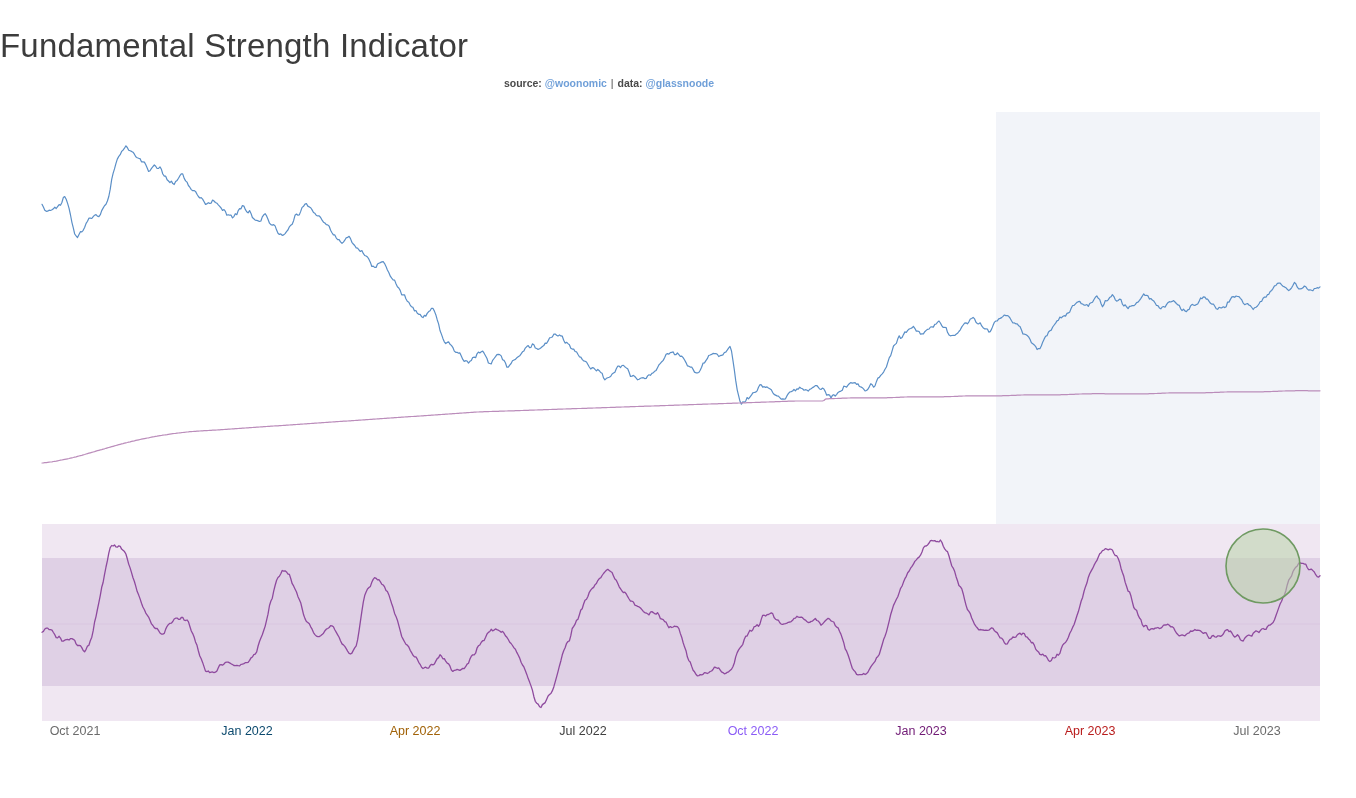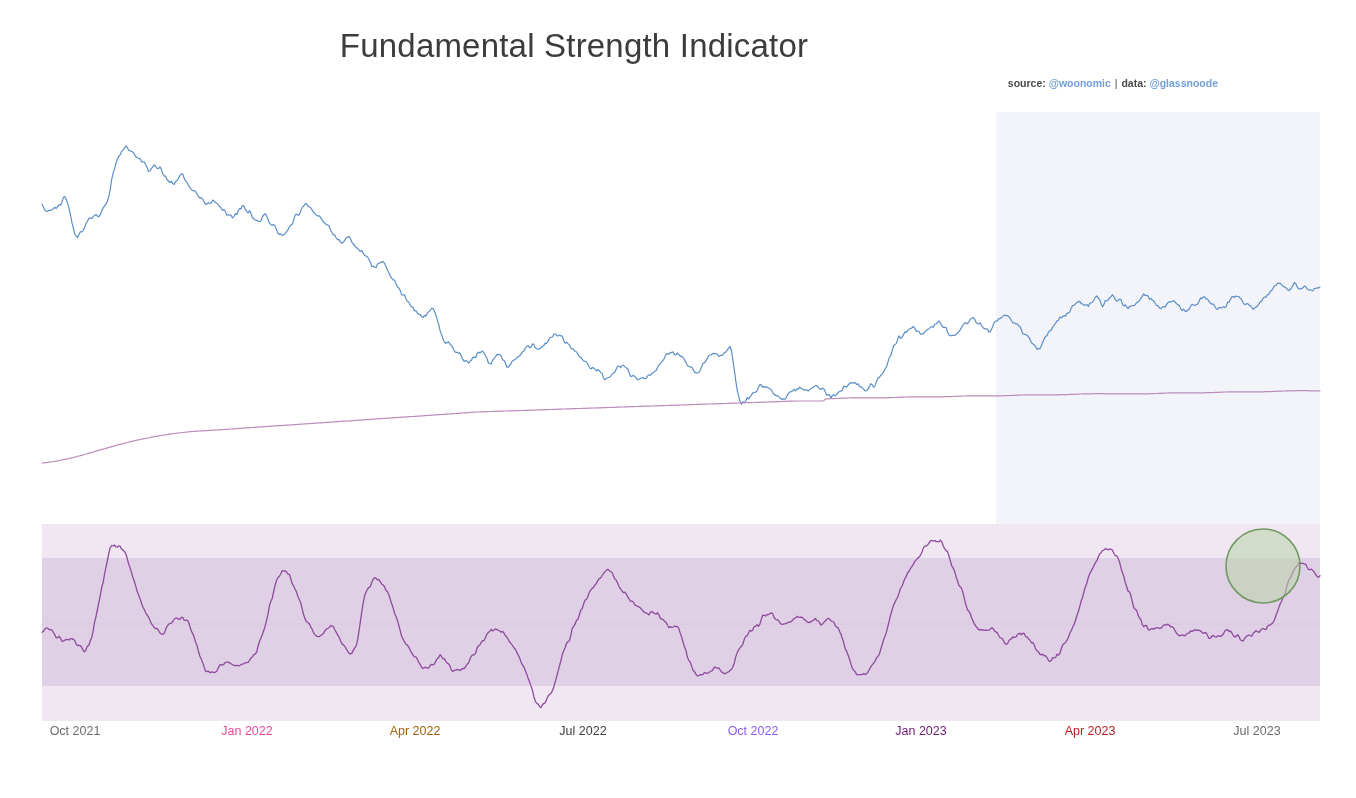--- a/index.html
+++ b/index.html
@@ -20,33 +20,33 @@
     position: absolute;
     left: 0; top: 0;
     width: 1356px;
     height: 798px;
   }
   .title {
     position: absolute;
     left: 0;
     top: 26px;
     width: 1148px;
-    text-align: center;
+    text-align: left;
     font-size: 33px;
     font-weight: 400;
     color: #3c3c3c;
     letter-spacing: 0.2px;
     line-height: 40px;
   }
   .subtitle {
     position: absolute;
     left: 0;
     top: 76px;
     width: 1218px;
-    text-align: right;
+    text-align: center;
     font-size: 10.5px;
     font-weight: 700;
     color: #4a4a4a;
     line-height: 14px;
   }
   .subtitle .handle {
     color: #6f9fd8;
     font-weight: 700;
   }
   .subtitle .sep {
@@ -108,21 +108,21 @@
       <path id="trend-path" fill="none" stroke-width="1.2" stroke-linejoin="round" stroke-linecap="round" d="M42.0 463.0L43.4 462.9L44.8 462.7L46.3 462.6L47.7 462.4L49.1 462.2L50.5 462.0L52.0 461.8L53.4 461.5L54.8 461.3L56.2 461.1L57.6 460.8L59.1 460.5L60.5 460.2L61.9 460.0L63.3 459.7L64.7 459.4L66.2 459.1L67.6 458.8L69.0 458.5L70.4 458.1L71.9 457.8L73.3 457.5L74.7 457.1L76.1 456.8L77.5 456.4L79.0 456.0L80.4 455.6L81.8 455.3L83.2 454.9L84.6 454.5L86.1 454.0L87.5 453.6L88.9 453.2L90.3 452.8L91.8 452.4L93.2 452.0L94.6 451.6L96.0 451.1L97.4 450.7L98.9 450.3L100.3 449.9L101.7 449.6L103.1 449.2L104.5 448.8L106.0 448.3L107.4 447.9L108.8 447.5L110.2 447.1L111.7 446.7L113.1 446.3L114.5 445.9L115.9 445.5L117.3 445.1L118.8 444.7L120.2 444.3L121.6 443.9L123.0 443.6L124.5 443.2L125.9 442.8L127.3 442.5L128.7 442.1L130.1 441.8L131.6 441.4L133.0 441.1L134.4 440.8L135.8 440.4L137.2 440.1L138.7 439.8L140.1 439.5L141.5 439.2L142.9 438.9L144.4 438.6L145.8 438.3L147.2 438.0L148.6 437.8L150.0 437.5L151.5 437.2L152.9 436.9L154.3 436.7L155.7 436.4L157.1 436.2L158.6 435.9L160.0 435.7L161.4 435.5L162.8 435.2L164.3 435.0L165.7 434.8L167.1 434.6L168.5 434.3L169.9 434.1L171.4 433.9L172.8 433.7L174.2 433.5L175.6 433.4L177.1 433.2L178.5 433.0L179.9 432.8L181.3 432.7L182.7 432.5L184.2 432.3L185.6 432.2L187.0 432.0L188.4 431.9L189.8 431.7L191.3 431.6L192.7 431.5L194.1 431.4L195.5 431.3L197.0 431.2L198.4 431.1L199.8 431.0L201.2 430.9L202.6 430.8L204.1 430.7L205.5 430.7L206.9 430.6L208.3 430.5L209.7 430.4L211.2 430.3L212.6 430.2L214.0 430.1L215.4 430.1L216.9 430.0L218.3 429.9L219.7 429.8L221.1 429.7L222.5 429.6L224.0 429.5L225.4 429.4L226.8 429.3L228.2 429.2L229.6 429.1L231.1 429.0L232.5 428.9L233.9 428.8L235.3 428.7L236.8 428.6L238.2 428.5L239.6 428.4L241.0 428.3L242.4 428.2L243.9 428.1L245.3 428.0L246.7 427.9L248.1 427.8L249.6 427.7L251.0 427.6L252.4 427.5L253.8 427.4L255.2 427.3L256.7 427.2L258.1 427.1L259.5 427.0L260.9 426.9L262.3 426.8L263.8 426.7L265.2 426.6L266.6 426.5L268.0 426.4L269.5 426.3L270.9 426.2L272.3 426.1L273.7 426.0L275.1 425.9L276.6 425.8L278.0 425.8L279.4 425.7L280.8 425.6L282.2 425.5L283.7 425.4L285.1 425.3L286.5 425.2L287.9 425.1L289.4 425.0L290.8 424.9L292.2 424.8L293.6 424.7L295.0 424.6L296.5 424.5L297.9 424.4L299.3 424.3L300.7 424.2L302.1 424.1L303.6 424.0L305.0 423.9L306.4 423.8L307.8 423.7L309.3 423.6L310.7 423.5L312.1 423.4L313.5 423.3L314.9 423.2L316.4 423.1L317.8 423.0L319.2 422.9L320.6 422.8L322.1 422.7L323.5 422.6L324.9 422.5L326.3 422.4L327.7 422.3L329.2 422.2L330.6 422.1L332.0 422.0L333.4 421.9L334.8 421.8L336.3 421.7L337.7 421.6L339.1 421.5L340.5 421.4L342.0 421.3L343.4 421.2L344.8 421.2L346.2 421.1L347.6 421.0L349.1 420.9L350.5 420.8L351.9 420.7L353.3 420.6L354.7 420.5L356.2 420.4L357.6 420.3L359.0 420.2L360.4 420.1L361.9 420.0L363.3 419.9L364.7 419.8L366.1 419.7L367.5 419.6L369.0 419.5L370.4 419.4L371.8 419.3L373.2 419.2L374.6 419.1L376.1 419.0L377.5 418.9L378.9 418.8L380.3 418.7L381.8 418.6L383.2 418.5L384.6 418.4L386.0 418.3L387.4 418.2L388.9 418.1L390.3 418.0L391.7 417.9L393.1 417.8L394.6 417.7L396.0 417.6L397.4 417.5L398.8 417.4L400.2 417.3L401.7 417.2L403.1 417.1L404.5 417.0L405.9 416.9L407.3 416.8L408.8 416.7L410.2 416.6L411.6 416.5L413.0 416.5L414.5 416.4L415.9 416.3L417.3 416.2L418.7 416.1L420.1 416.0L421.6 415.9L423.0 415.8L424.4 415.7L425.8 415.6L427.2 415.5L428.7 415.4L430.1 415.3L431.5 415.2L432.9 415.1L434.4 415.0L435.8 414.9L437.2 414.8L438.6 414.7L440.0 414.6L441.5 414.5L442.9 414.4L444.3 414.3L445.7 414.2L447.2 414.1L448.6 414.0L450.0 413.9L451.4 413.8L452.8 413.7L454.3 413.6L455.7 413.5L457.1 413.4L458.5 413.3L459.9 413.2L461.4 413.1L462.8 413.0L464.2 412.9L465.6 412.8L467.1 412.7L468.5 412.6L469.9 412.5L471.3 412.4L472.7 412.3L474.2 412.2L475.6 412.1L477.0 412.0L478.4 412.0L479.8 411.9L481.3 411.8L482.7 411.8L484.1 411.7L485.5 411.7L487.0 411.6L488.4 411.6L489.8 411.5L491.2 411.5L492.6 411.4L494.1 411.4L495.5 411.3L496.9 411.3L498.3 411.3L499.7 411.2L501.2 411.2L502.6 411.1L504.0 411.1L505.4 411.0L506.9 411.0L508.3 410.9L509.7 410.9L511.1 410.8L512.5 410.8L514.0 410.8L515.4 410.7L516.8 410.7L518.2 410.6L519.7 410.6L521.1 410.5L522.5 410.5L523.9 410.4L525.3 410.4L526.8 410.3L528.2 410.3L529.6 410.2L531.0 410.2L532.4 410.1L533.9 410.1L535.3 410.0L536.7 410.0L538.1 409.9L539.6 409.9L541.0 409.8L542.4 409.8L543.8 409.7L545.2 409.7L546.7 409.6L548.1 409.6L549.5 409.5L550.9 409.5L552.3 409.4L553.8 409.4L555.2 409.3L556.6 409.3L558.0 409.2L559.5 409.2L560.9 409.1L562.3 409.1L563.7 409.0L565.1 409.0L566.6 408.9L568.0 408.9L569.4 408.8L570.8 408.8L572.2 408.7L573.7 408.7L575.1 408.6L576.5 408.6L577.9 408.5L579.4 408.5L580.8 408.5L582.2 408.4L583.6 408.4L585.0 408.3L586.5 408.3L587.9 408.2L589.3 408.2L590.7 408.1L592.2 408.1L593.6 408.0L595.0 408.0L596.4 407.9L597.8 407.9L599.3 407.8L600.7 407.8L602.1 407.7L603.5 407.7L604.9 407.6L606.4 407.6L607.8 407.5L609.2 407.5L610.6 407.4L612.1 407.4L613.5 407.3L614.9 407.3L616.3 407.2L617.7 407.2L619.2 407.1L620.6 407.1L622.0 407.0L623.4 407.0L624.8 406.9L626.3 406.9L627.7 406.8L629.1 406.8L630.5 406.7L632.0 406.7L633.4 406.6L634.8 406.6L636.2 406.5L637.6 406.5L639.1 406.4L640.5 406.4L641.9 406.3L643.3 406.3L644.7 406.2L646.2 406.2L647.6 406.2L649.0 406.1L650.4 406.1L651.9 406.0L653.3 406.0L654.7 405.9L656.1 405.9L657.5 405.8L659.0 405.8L660.4 405.7L661.8 405.7L663.2 405.6L664.7 405.6L666.1 405.5L667.5 405.5L668.9 405.4L670.3 405.4L671.8 405.3L673.2 405.3L674.6 405.2L676.0 405.2L677.4 405.1L678.9 405.1L680.3 405.0L681.7 405.0L683.1 404.9L684.6 404.9L686.0 404.8L687.4 404.8L688.8 404.7L690.2 404.7L691.7 404.6L693.1 404.6L694.5 404.5L695.9 404.5L697.3 404.4L698.8 404.4L700.2 404.3L701.6 404.3L703.0 404.2L704.5 404.2L705.9 404.1L707.3 404.1L708.7 404.0L710.1 404.0L711.6 403.9L713.0 403.9L714.4 403.8L715.8 403.8L717.3 403.8L718.7 403.7L720.1 403.7L721.5 403.6L722.9 403.6L724.4 403.5L725.8 403.5L727.2 403.4L728.6 403.4L730.0 403.3L731.5 403.3L732.9 403.2L734.3 403.2L735.7 403.1L737.2 403.1L738.6 403.0L740.0 403.0L741.4 402.9L742.8 402.9L744.3 402.8L745.7 402.8L747.1 402.7L748.5 402.7L749.9 402.6L751.4 402.6L752.8 402.5L754.2 402.5L755.6 402.4L757.1 402.4L758.5 402.3L759.9 402.3L761.3 402.2L762.7 402.2L764.2 402.1L765.6 402.1L767.0 402.0L768.4 402.0L769.8 401.9L771.3 401.9L772.7 401.8L774.1 401.8L775.5 401.7L777.0 401.7L778.4 401.6L779.8 401.6L781.2 401.5L782.6 401.4L784.1 401.4L785.5 401.3L786.9 401.3L788.3 401.2L789.8 401.2L791.2 401.1L792.6 401.1L794.0 401.1L795.4 401.0L796.9 401.0L798.3 401.0L799.7 401.0L801.1 401.0L802.5 401.0L804.0 401.0L805.4 401.0L806.8 401.0L808.2 401.0L809.7 401.0L811.1 401.0L812.5 401.0L813.9 401.0L815.3 401.0L816.8 401.0L818.2 401.0L819.6 401.0L821.0 401.0L822.4 401.0L823.9 400.5L825.3 399.2L826.7 398.9L828.1 398.8L829.6 398.7L831.0 398.7L832.4 398.6L833.8 398.6L835.2 398.5L836.7 398.5L838.1 398.4L839.5 398.4L840.9 398.3L842.3 398.2L843.8 398.2L845.2 398.1L846.6 398.1L848.0 398.0L849.5 398.0L850.9 397.9L852.3 397.9L853.7 397.8L855.1 397.8L856.6 397.8L858.0 397.8L859.4 397.8L860.8 397.8L862.3 397.8L863.7 397.8L865.1 397.8L866.5 397.8L867.9 397.8L869.4 397.8L870.8 397.8L872.2 397.8L873.6 397.8L875.0 397.8L876.5 397.8L877.9 397.8L879.3 397.8L880.7 397.8L882.2 397.8L883.6 397.8L885.0 397.8L886.4 397.8L887.8 397.7L889.3 397.7L890.7 397.6L892.1 397.6L893.5 397.5L894.9 397.5L896.4 397.4L897.8 397.3L899.2 397.3L900.6 397.2L902.1 397.2L903.5 397.1L904.9 397.0L906.3 397.0L907.7 396.9L909.2 396.9L910.6 396.9L912.0 396.8L913.4 396.8L914.8 396.8L916.3 396.8L917.7 396.8L919.1 396.8L920.5 396.8L922.0 396.8L923.4 396.8L924.8 396.8L926.2 396.8L927.6 396.8L929.1 396.8L930.5 396.8L931.9 396.8L933.3 396.8L934.8 396.8L936.2 396.8L937.6 396.8L939.0 396.8L940.4 396.8L941.9 396.8L943.3 396.8L944.7 396.7L946.1 396.7L947.5 396.7L949.0 396.6L950.4 396.6L951.8 396.5L953.2 396.5L954.7 396.4L956.1 396.3L957.5 396.3L958.9 396.2L960.3 396.2L961.8 396.1L963.2 396.0L964.6 396.0L966.0 395.9L967.4 395.9L968.9 395.9L970.3 395.8L971.7 395.8L973.1 395.8L974.6 395.8L976.0 395.8L977.4 395.8L978.8 395.8L980.2 395.8L981.7 395.8L983.1 395.8L984.5 395.8L985.9 395.8L987.4 395.8L988.8 395.8L990.2 395.8L991.6 395.8L993.0 395.8L994.5 395.8L995.9 395.8L997.3 395.8L998.7 395.8L1000.1 395.8L1001.6 395.8L1003.0 395.7L1004.4 395.7L1005.8 395.7L1007.3 395.6L1008.7 395.6L1010.1 395.5L1011.5 395.4L1012.9 395.4L1014.4 395.3L1015.8 395.3L1017.2 395.2L1018.6 395.1L1020.0 395.1L1021.5 395.0L1022.9 395.0L1024.3 394.9L1025.7 394.9L1027.2 394.9L1028.6 394.8L1030.0 394.8L1031.4 394.8L1032.8 394.8L1034.3 394.8L1035.7 394.8L1037.1 394.8L1038.5 394.8L1039.9 394.8L1041.4 394.8L1042.8 394.8L1044.2 394.8L1045.6 394.8L1047.1 394.8L1048.5 394.8L1049.9 394.8L1051.3 394.8L1052.7 394.8L1054.2 394.8L1055.6 394.8L1057.0 394.8L1058.4 394.8L1059.9 394.8L1061.3 394.7L1062.7 394.7L1064.1 394.7L1065.5 394.6L1067.0 394.6L1068.4 394.5L1069.8 394.4L1071.2 394.4L1072.6 394.3L1074.1 394.3L1075.5 394.2L1076.9 394.1L1078.3 394.1L1079.8 394.0L1081.2 394.0L1082.6 393.9L1084.0 393.9L1085.4 393.8L1086.9 393.8L1088.3 393.8L1089.7 393.8L1091.1 393.8L1092.5 393.7L1094.0 393.7L1095.4 393.7L1096.8 393.7L1098.2 393.7L1099.7 393.7L1101.1 393.7L1102.5 393.7L1103.9 393.7L1105.3 393.8L1106.8 393.8L1108.2 393.8L1109.6 393.8L1111.0 393.8L1112.4 393.8L1113.9 393.8L1115.3 393.8L1116.7 393.8L1118.1 393.8L1119.6 393.8L1121.0 393.8L1122.4 393.8L1123.8 393.8L1125.2 393.8L1126.7 393.8L1128.1 393.8L1129.5 393.9L1130.9 393.9L1132.4 393.9L1133.8 393.9L1135.2 393.9L1136.6 393.9L1138.0 393.9L1139.5 393.9L1140.9 393.9L1142.3 393.8L1143.7 393.8L1145.1 393.8L1146.6 393.8L1148.0 393.8L1149.4 393.7L1150.8 393.7L1152.3 393.6L1153.7 393.6L1155.1 393.5L1156.5 393.5L1157.9 393.4L1159.4 393.3L1160.8 393.3L1162.2 393.2L1163.6 393.2L1165.0 393.1L1166.5 393.0L1167.9 393.0L1169.3 392.9L1170.7 392.9L1172.2 392.9L1173.6 392.8L1175.0 392.8L1176.4 392.8L1177.8 392.8L1179.3 392.8L1180.7 392.8L1182.1 392.8L1183.5 392.8L1184.9 392.8L1186.4 392.8L1187.8 392.8L1189.2 392.8L1190.6 392.8L1192.1 392.8L1193.5 392.8L1194.9 392.8L1196.3 392.8L1197.7 392.8L1199.2 392.8L1200.6 392.8L1202.0 392.8L1203.4 392.8L1204.9 392.8L1206.3 392.7L1207.7 392.7L1209.1 392.7L1210.5 392.6L1212.0 392.6L1213.4 392.5L1214.8 392.4L1216.2 392.4L1217.6 392.3L1219.1 392.3L1220.5 392.2L1221.9 392.1L1223.3 392.1L1224.8 392.0L1226.2 392.0L1227.6 391.9L1229.0 391.9L1230.4 391.9L1231.9 391.8L1233.3 391.8L1234.7 391.8L1236.1 391.8L1237.5 391.8L1239.0 391.8L1240.4 391.8L1241.8 391.8L1243.2 391.8L1244.7 391.8L1246.1 391.8L1247.5 391.8L1248.9 391.8L1250.3 391.8L1251.8 391.8L1253.2 391.8L1254.6 391.8L1256.0 391.8L1257.5 391.8L1258.9 391.8L1260.3 391.8L1261.7 391.8L1263.1 391.8L1264.6 391.7L1266.0 391.7L1267.4 391.7L1268.8 391.6L1270.2 391.6L1271.7 391.5L1273.1 391.4L1274.5 391.4L1275.9 391.3L1277.4 391.3L1278.8 391.2L1280.2 391.1L1281.6 391.1L1283.0 391.0L1284.5 391.0L1285.9 390.9L1287.3 390.9L1288.7 390.8L1290.1 390.8L1291.6 390.8L1293.0 390.8L1294.4 390.8L1295.8 390.7L1297.3 390.7L1298.7 390.7L1300.1 390.7L1301.5 390.7L1302.9 390.7L1304.4 390.7L1305.8 390.7L1307.2 390.7L1308.6 390.8L1310.0 390.8L1311.5 390.8L1312.9 390.8L1314.3 390.8L1315.7 390.8L1317.2 390.8L1318.6 390.8L1320.0 390.8" stroke="#bb8dbb"></path>
       <path id="osc-path" fill="none" stroke-width="1.3" stroke-linejoin="round" stroke-linecap="round" d="M42.0 632.2L43.4 631.4L44.8 629.0L46.3 628.1L47.7 628.1L49.1 629.6L50.5 629.6L52.0 630.1L53.4 632.5L54.8 634.7L56.2 637.6L57.6 637.9L59.1 636.3L60.5 638.1L61.9 641.2L63.3 641.1L64.7 640.2L66.2 639.6L67.6 639.4L69.0 640.0L70.4 638.7L71.9 638.6L73.3 639.4L74.7 640.2L76.1 643.9L77.5 645.5L79.0 645.3L80.4 645.6L81.8 647.6L83.2 650.5L84.6 651.8L86.1 649.3L87.5 646.1L88.9 645.2L90.3 640.7L91.8 637.2L93.2 630.7L94.6 622.0L96.0 616.6L97.4 609.5L98.9 602.3L100.3 595.3L101.7 587.3L103.1 582.5L104.5 574.7L106.0 567.0L107.4 560.7L108.8 553.2L110.2 547.7L111.7 545.5L113.1 546.0L114.5 545.0L115.9 546.8L117.3 547.2L118.8 545.8L120.2 546.3L121.6 549.1L123.0 550.3L124.5 551.6L125.9 554.0L127.3 558.8L128.7 564.1L130.1 567.9L131.6 572.9L133.0 577.8L134.4 581.5L135.8 586.4L137.2 591.6L138.7 595.1L140.1 598.9L141.5 603.2L142.9 607.0L144.4 609.7L145.8 613.1L147.2 615.1L148.6 617.1L150.0 620.3L151.5 623.9L152.9 625.5L154.3 627.6L155.7 628.6L157.1 628.3L158.6 630.7L160.0 633.0L161.4 634.1L162.8 634.1L164.3 633.4L165.7 629.1L167.1 626.3L168.5 624.4L169.9 623.3L171.4 623.2L172.8 621.5L174.2 619.0L175.6 618.2L177.1 618.1L178.5 619.3L179.9 619.4L181.3 617.5L182.7 617.3L184.2 620.2L185.6 620.5L187.0 620.0L188.4 621.6L189.8 626.2L191.3 631.0L192.7 633.6L194.1 637.0L195.5 641.9L197.0 645.3L198.4 651.0L199.8 656.0L201.2 658.8L202.6 662.4L204.1 666.9L205.5 671.1L206.9 671.6L208.3 671.0L209.7 672.6L211.2 672.2L212.6 672.0L214.0 672.6L215.4 672.2L216.9 671.0L218.3 667.7L219.7 664.9L221.1 664.7L222.5 665.2L224.0 664.0L225.4 662.3L226.8 662.2L228.2 662.2L229.6 662.9L231.1 663.8L232.5 664.5L233.9 665.5L235.3 665.6L236.8 665.4L238.2 665.7L239.6 665.9L241.0 664.4L242.4 664.1L243.9 663.6L245.3 662.7L246.7 662.7L248.1 662.3L249.6 660.4L251.0 657.9L252.4 657.0L253.8 654.6L255.2 654.2L256.7 651.9L258.1 646.0L259.5 641.5L260.9 638.0L262.3 634.8L263.8 630.3L265.2 626.1L266.6 620.1L268.0 614.2L269.5 605.5L270.9 601.0L272.3 598.2L273.7 591.2L275.1 585.5L276.6 580.2L278.0 577.5L279.4 576.3L280.8 573.8L282.2 570.5L283.7 571.2L285.1 570.8L286.5 571.9L287.9 574.0L289.4 574.4L290.8 578.8L292.2 583.7L293.6 585.9L295.0 588.9L296.5 592.0L297.9 596.4L299.3 599.6L300.7 602.7L302.1 608.5L303.6 614.8L305.0 618.6L306.4 621.5L307.8 622.5L309.3 623.8L310.7 626.8L312.1 629.2L313.5 632.6L314.9 634.6L316.4 636.1L317.8 636.6L319.2 636.6L320.6 635.8L322.1 634.6L323.5 633.2L324.9 630.8L326.3 629.2L327.7 628.5L329.2 627.5L330.6 625.6L332.0 625.9L333.4 626.7L334.8 629.8L336.3 632.4L337.7 634.8L339.1 637.3L340.5 640.7L342.0 643.9L343.4 644.9L344.8 646.4L346.2 648.6L347.6 651.1L349.1 653.4L350.5 654.0L351.9 653.1L353.3 650.4L354.7 647.9L356.2 645.8L357.6 639.9L359.0 631.1L360.4 621.3L361.9 611.1L363.3 602.1L364.7 595.6L366.1 592.1L367.5 589.0L369.0 587.5L370.4 586.4L371.8 582.3L373.2 579.4L374.6 577.6L376.1 578.3L377.5 579.9L378.9 579.6L380.3 581.6L381.8 584.2L383.2 585.0L384.6 586.9L386.0 590.4L387.4 591.6L388.9 594.9L390.3 599.4L391.7 603.8L393.1 607.8L394.6 613.4L396.0 616.4L397.4 620.2L398.8 625.3L400.2 630.7L401.7 636.5L403.1 639.1L404.5 641.7L405.9 644.2L407.3 645.1L408.8 647.0L410.2 650.3L411.6 652.6L413.0 655.2L414.5 656.9L415.9 656.9L417.3 659.2L418.7 662.3L420.1 664.3L421.6 667.2L423.0 668.5L424.4 667.7L425.8 667.2L427.2 668.2L428.7 668.0L430.1 665.6L431.5 664.3L432.9 664.9L434.4 664.0L435.8 661.1L437.2 658.6L438.6 657.6L440.0 654.7L441.5 656.2L442.9 658.8L444.3 658.6L445.7 661.1L447.2 663.2L448.6 663.9L450.0 666.2L451.4 670.1L452.8 671.4L454.3 670.3L455.7 670.2L457.1 669.4L458.5 669.8L459.9 670.4L461.4 669.4L462.8 668.4L464.2 668.7L465.6 666.7L467.1 664.1L468.5 663.2L469.9 659.1L471.3 656.3L472.7 654.8L474.2 654.9L475.6 653.2L477.0 648.2L478.4 645.8L479.8 645.0L481.3 642.3L482.7 640.7L484.1 640.5L485.5 637.5L487.0 634.0L488.4 632.4L489.8 631.5L491.2 629.3L492.6 630.8L494.1 630.1L495.5 628.9L496.9 629.6L498.3 630.2L499.7 631.0L501.2 632.3L502.6 631.4L504.0 633.1L505.4 635.7L506.9 637.3L508.3 639.5L509.7 642.2L511.1 643.5L512.5 645.5L514.0 647.9L515.4 649.3L516.8 652.4L518.2 655.0L519.7 658.1L521.1 662.2L522.5 665.0L523.9 666.9L525.3 670.4L526.8 674.4L528.2 678.6L529.6 682.1L531.0 685.9L532.4 690.1L533.9 696.7L535.3 701.3L536.7 703.2L538.1 704.1L539.6 706.7L541.0 707.5L542.4 704.6L543.8 703.6L545.2 702.6L546.7 699.2L548.1 695.9L549.5 694.6L550.9 693.5L552.3 690.9L553.8 686.9L555.2 681.9L556.6 676.8L558.0 671.6L559.5 665.7L560.9 660.7L562.3 654.8L563.7 650.7L565.1 647.8L566.6 643.3L568.0 641.5L569.4 640.8L570.8 635.7L572.2 628.5L573.7 626.4L575.1 624.1L576.5 620.2L577.9 619.4L579.4 614.7L580.8 610.0L582.2 608.7L583.6 604.0L585.0 600.2L586.5 599.2L587.9 596.5L589.3 592.3L590.7 590.1L592.2 588.4L593.6 587.4L595.0 584.7L596.4 583.6L597.8 580.6L599.3 578.6L600.7 577.8L602.1 575.5L603.5 573.5L604.9 571.9L606.4 570.3L607.8 569.3L609.2 570.4L610.6 571.5L612.1 572.5L613.5 575.9L614.9 579.1L616.3 580.3L617.7 583.3L619.2 586.8L620.6 588.9L622.0 591.0L623.4 592.7L624.8 592.2L626.3 594.0L627.7 596.7L629.1 599.0L630.5 601.1L632.0 601.2L633.4 602.0L634.8 605.1L636.2 605.5L637.6 606.4L639.1 606.9L640.5 608.0L641.9 609.6L643.3 611.4L644.7 612.6L646.2 613.0L647.6 613.8L649.0 614.9L650.4 612.2L651.9 611.6L653.3 612.6L654.7 613.7L656.1 614.2L657.5 612.6L659.0 615.0L660.4 618.7L661.8 619.0L663.2 619.7L664.7 621.6L666.1 622.2L667.5 625.2L668.9 627.7L670.3 626.6L671.8 627.5L673.2 627.0L674.6 626.1L676.0 626.5L677.4 626.6L678.9 628.6L680.3 633.4L681.7 637.2L683.1 642.5L684.6 647.1L686.0 650.7L687.4 657.1L688.8 660.6L690.2 662.0L691.7 666.4L693.1 670.2L694.5 671.8L695.9 674.2L697.3 675.8L698.8 675.7L700.2 674.6L701.6 674.9L703.0 674.3L704.5 672.6L705.9 672.9L707.3 673.5L708.7 672.7L710.1 671.5L711.6 671.0L713.0 669.5L714.4 667.2L715.8 667.5L717.3 668.3L718.7 667.8L720.1 669.8L721.5 671.9L722.9 672.6L724.4 673.8L725.8 673.4L727.2 672.3L728.6 671.8L730.0 670.6L731.5 669.3L732.9 666.8L734.3 663.0L735.7 656.9L737.2 652.6L738.6 649.9L740.0 647.9L741.4 646.3L742.8 644.3L744.3 639.3L745.7 636.2L747.1 636.1L748.5 633.0L749.9 630.3L751.4 631.2L752.8 629.8L754.2 626.6L755.6 626.3L757.1 624.8L758.5 626.3L759.9 624.1L761.3 619.1L762.7 615.3L764.2 615.2L765.6 616.0L767.0 614.7L768.4 614.5L769.8 613.7L771.3 612.9L772.7 613.6L774.1 617.5L775.5 619.2L777.0 620.0L778.4 620.2L779.8 622.7L781.2 624.1L782.6 624.3L784.1 623.8L785.5 623.6L786.9 623.1L788.3 622.3L789.8 622.0L791.2 621.6L792.6 620.3L794.0 618.4L795.4 618.1L796.9 616.3L798.3 617.2L799.7 617.4L801.1 617.0L802.5 617.7L804.0 619.4L805.4 620.1L806.8 621.4L808.2 622.5L809.7 622.4L811.1 621.4L812.5 621.0L813.9 619.7L815.3 618.5L816.8 620.5L818.2 621.0L819.6 622.6L821.0 625.2L822.4 624.1L823.9 622.4L825.3 620.8L826.7 619.5L828.1 618.3L829.6 619.1L831.0 620.8L832.4 621.5L833.8 622.0L835.2 625.5L836.7 627.1L838.1 627.8L839.5 631.3L840.9 634.1L842.3 638.2L843.8 642.9L845.2 648.8L846.6 651.2L848.0 654.7L849.5 659.3L850.9 663.9L852.3 668.3L853.7 670.2L855.1 671.6L856.6 674.4L858.0 674.9L859.4 674.7L860.8 674.7L862.3 674.6L863.7 673.5L865.1 674.5L866.5 673.6L867.9 672.2L869.4 669.3L870.8 666.9L872.2 664.9L873.6 663.1L875.0 661.4L876.5 657.7L877.9 656.4L879.3 654.3L880.7 649.5L882.2 644.5L883.6 639.6L885.0 636.3L886.4 632.1L887.8 626.6L889.3 620.6L890.7 614.5L892.1 610.0L893.5 605.4L894.9 602.5L896.4 599.3L897.8 596.7L899.2 592.6L900.6 588.3L902.1 586.0L903.5 582.1L904.9 578.7L906.3 576.3L907.7 572.7L909.2 571.0L910.6 568.2L912.0 566.4L913.4 564.2L914.8 561.4L916.3 559.9L917.7 558.1L919.1 557.1L920.5 555.2L922.0 552.0L923.4 547.9L924.8 546.2L926.2 546.0L927.6 544.9L929.1 543.0L930.5 540.6L931.9 540.5L933.3 540.9L934.8 540.6L936.2 541.7L937.6 541.5L939.0 542.0L940.4 540.0L941.9 542.3L943.3 546.2L944.7 548.9L946.1 550.7L947.5 551.6L949.0 556.0L950.4 561.2L951.8 566.0L953.2 568.1L954.7 571.6L956.1 576.7L957.5 580.7L958.9 585.5L960.3 586.7L961.8 588.9L963.2 593.7L964.6 599.6L966.0 605.1L967.4 609.5L968.9 611.3L970.3 613.7L971.7 618.0L973.1 621.1L974.6 624.4L976.0 626.3L977.4 628.0L978.8 629.9L980.2 629.5L981.7 629.9L983.1 630.0L984.5 630.3L985.9 630.1L987.4 630.4L988.8 630.2L990.2 629.0L991.6 627.8L993.0 628.4L994.5 630.8L995.9 631.9L997.3 632.9L998.7 635.5L1000.1 637.9L1001.6 638.1L1003.0 639.7L1004.4 642.8L1005.8 644.2L1007.3 643.9L1008.7 641.2L1010.1 639.3L1011.5 638.9L1012.9 637.0L1014.4 637.3L1015.8 637.2L1017.2 635.0L1018.6 633.8L1020.0 633.2L1021.5 634.8L1022.9 633.1L1024.3 633.5L1025.7 636.7L1027.2 637.2L1028.6 639.0L1030.0 640.2L1031.4 642.8L1032.8 642.5L1034.3 645.1L1035.7 649.1L1037.1 650.8L1038.5 651.9L1039.9 654.3L1041.4 654.9L1042.8 654.2L1044.2 655.9L1045.6 655.7L1047.1 657.8L1048.5 660.5L1049.9 661.5L1051.3 660.5L1052.7 657.5L1054.2 658.0L1055.6 657.5L1057.0 654.2L1058.4 655.2L1059.9 653.4L1061.3 648.5L1062.7 645.1L1064.1 643.5L1065.5 642.5L1067.0 640.1L1068.4 637.2L1069.8 633.3L1071.2 630.8L1072.6 627.4L1074.1 624.5L1075.5 620.2L1076.9 615.8L1078.3 611.8L1079.8 606.3L1081.2 601.0L1082.6 597.4L1084.0 591.5L1085.4 586.9L1086.9 583.1L1088.3 577.4L1089.7 573.7L1091.1 571.1L1092.5 568.7L1094.0 565.4L1095.4 562.7L1096.8 560.7L1098.2 557.2L1099.7 553.8L1101.1 552.7L1102.5 550.5L1103.9 550.1L1105.3 548.6L1106.8 549.2L1108.2 549.8L1109.6 549.1L1111.0 549.2L1112.4 550.0L1113.9 553.5L1115.3 555.7L1116.7 555.7L1118.1 558.2L1119.6 562.2L1121.0 568.2L1122.4 572.5L1123.8 576.3L1125.2 582.4L1126.7 586.7L1128.1 591.2L1129.5 591.8L1130.9 595.8L1132.4 602.1L1133.8 607.5L1135.2 609.4L1136.6 610.2L1138.0 614.9L1139.5 618.0L1140.9 619.6L1142.3 624.7L1143.7 626.7L1145.1 625.5L1146.6 625.6L1148.0 629.2L1149.4 630.2L1150.8 628.9L1152.3 628.6L1153.7 629.1L1155.1 628.1L1156.5 628.0L1157.9 627.5L1159.4 628.6L1160.8 628.2L1162.2 626.9L1163.6 625.1L1165.0 625.0L1166.5 624.9L1167.9 624.2L1169.3 625.2L1170.7 626.8L1172.2 626.7L1173.6 627.7L1175.0 630.6L1176.4 633.0L1177.8 634.5L1179.3 635.9L1180.7 635.3L1182.1 634.9L1183.5 635.3L1184.9 635.9L1186.4 634.2L1187.8 633.3L1189.2 632.9L1190.6 631.0L1192.1 631.4L1193.5 630.7L1194.9 629.5L1196.3 630.4L1197.7 630.1L1199.2 630.3L1200.6 630.9L1202.0 632.2L1203.4 633.4L1204.9 632.7L1206.3 632.9L1207.7 636.0L1209.1 638.4L1210.5 638.3L1212.0 635.8L1213.4 635.5L1214.8 636.9L1216.2 637.2L1217.6 635.9L1219.1 635.8L1220.5 636.4L1221.9 635.6L1223.3 634.0L1224.8 631.1L1226.2 630.0L1227.6 629.7L1229.0 631.6L1230.4 631.0L1231.9 633.0L1233.3 635.5L1234.7 637.1L1236.1 636.3L1237.5 634.8L1239.0 636.5L1240.4 639.8L1241.8 640.7L1243.2 641.0L1244.7 638.2L1246.1 636.7L1247.5 635.6L1248.9 635.0L1250.3 635.6L1251.8 636.1L1253.2 633.3L1254.6 632.0L1256.0 630.8L1257.5 631.5L1258.9 632.5L1260.3 630.6L1261.7 629.0L1263.1 628.5L1264.6 629.4L1266.0 629.4L1267.4 626.6L1268.8 625.2L1270.2 625.0L1271.7 623.7L1273.1 622.5L1274.5 619.8L1275.9 615.7L1277.4 611.6L1278.8 607.6L1280.2 603.8L1281.6 601.2L1283.0 597.4L1284.5 594.7L1285.9 590.5L1287.3 584.7L1288.7 580.2L1290.1 578.1L1291.6 575.9L1293.0 571.5L1294.4 569.1L1295.8 567.2L1297.3 565.9L1298.7 563.2L1300.1 562.8L1301.5 563.4L1302.9 563.3L1304.4 564.1L1305.8 564.2L1307.2 567.5L1308.6 569.6L1310.0 569.5L1311.5 569.2L1312.9 570.6L1314.3 572.0L1315.7 574.7L1317.2 576.6L1318.6 577.1L1320.0 575.7" stroke="#8e4a9e"></path>
     </g>
     <g>
       <circle id="signal-circle" stroke-width="1.6" fill-opacity="0.55" cx="1263" cy="566" r="37" stroke="#6f9a62" fill="#b9d3aa"></circle>
     </g>
   </svg>
 
   <div class="xaxis">
       <div class="xtick" style="left: 75px; color: rgb(107, 107, 107);">Oct 2021</div>
-      <div class="xtick" style="left: 247px; color: #ec4899;">Jan 2022</div>
+      <div class="xtick" style="left: 247px; color: #0c4a6e;">Jan 2022</div>
       <div class="xtick" style="left: 415px; color: #a16207;">Apr 2022</div>
       <div class="xtick" style="left: 583px; color: #404040;">Jul 2022</div>
       <div class="xtick" style="left: 753px; color: #8b5cf6;">Oct 2022</div>
       <div class="xtick" style="left: 921px; color: #701a75;">Jan 2023</div>
       <div class="xtick" style="left: 1090px; color: #b91c1c; text-align: right;">Apr 2023</div>
       <div class="xtick" style="left: 1257px; color: rgb(107, 107, 107); text-align: center;">Jul 2023</div>
     </div>
 
 </div>
 

